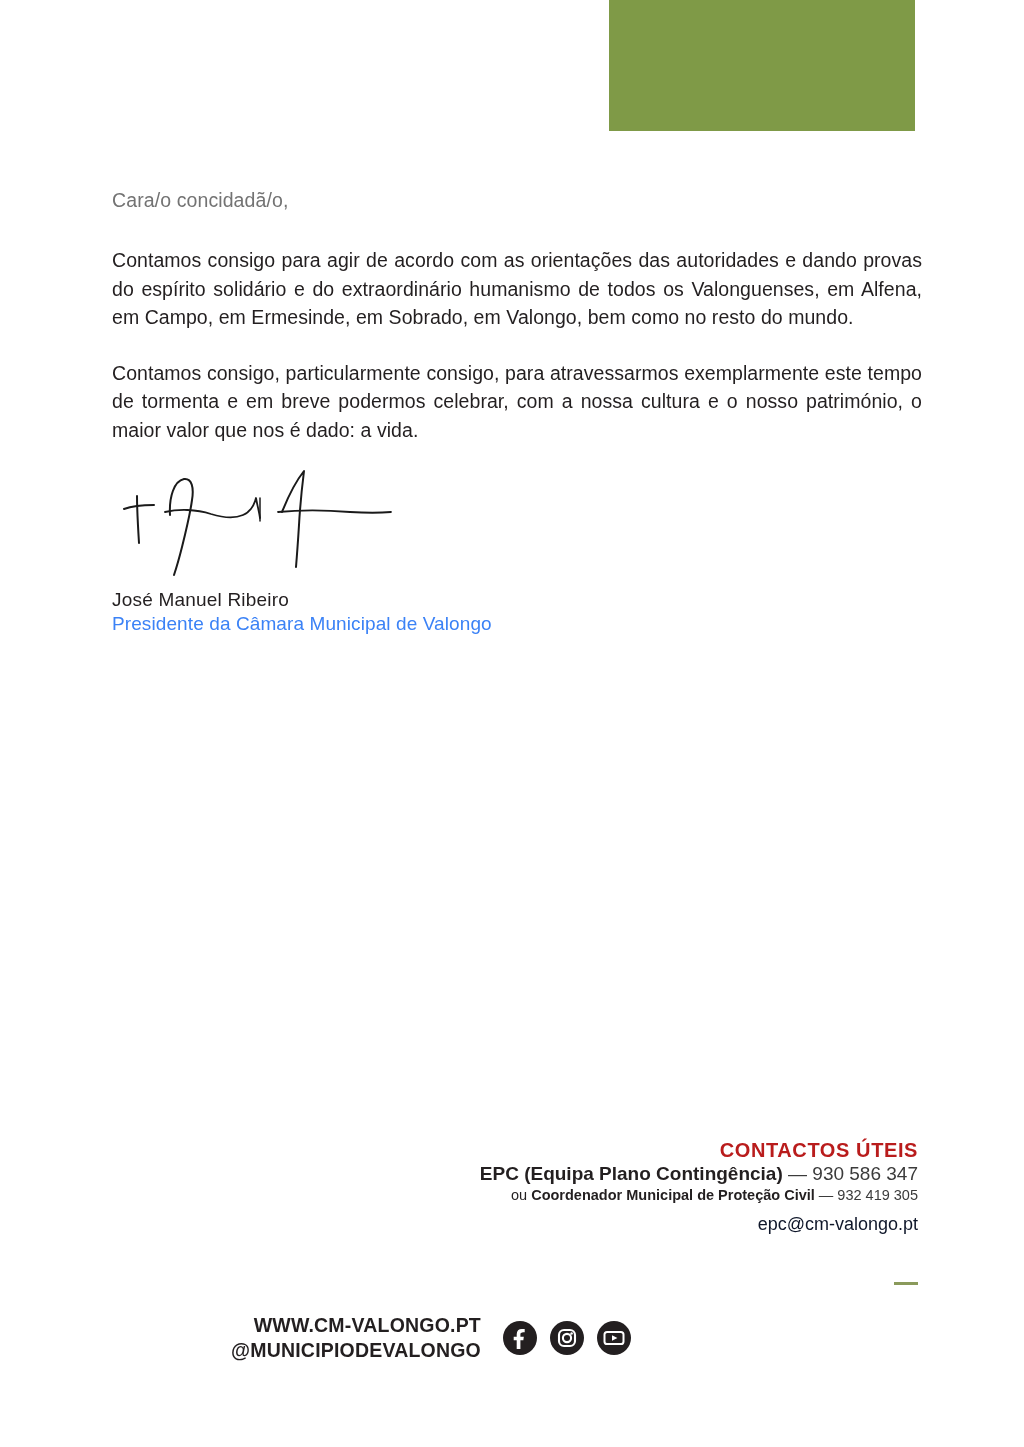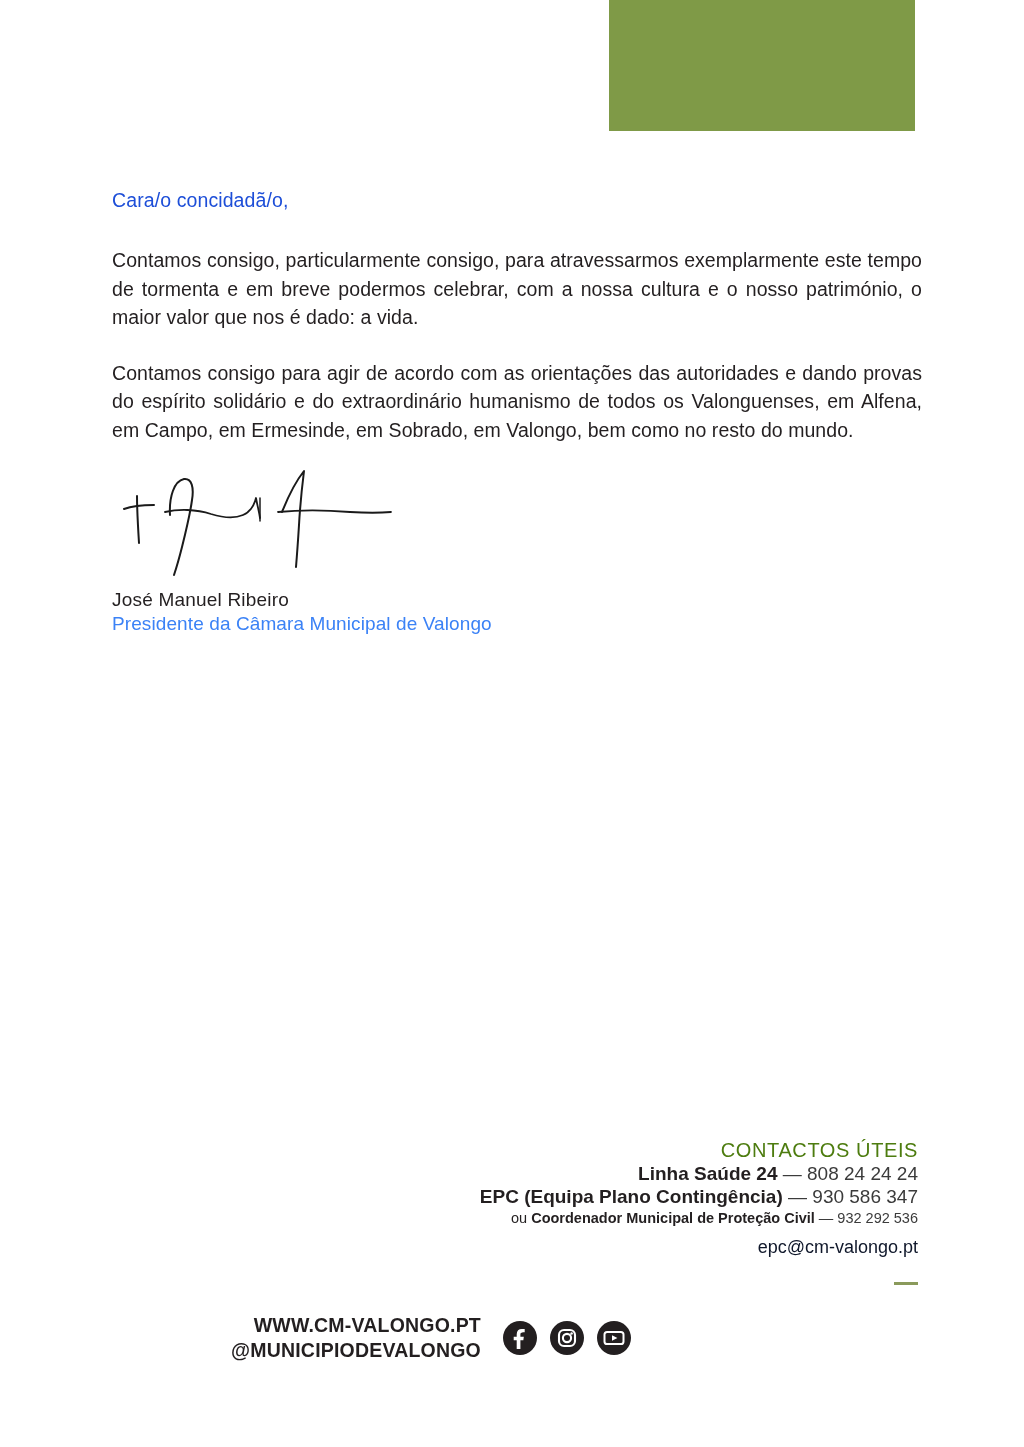--- a/index.html
+++ b/index.html
@@ -31,21 +31,21 @@
   .letter {
     position: absolute;
     left: 112px;
     top: 186px;
     width: 810px;
   }
   .salutation {
     font-size: 19.5px;
     line-height: 28px;
     letter-spacing: 0.1px;
-    color: #1d4ed8;
+    color: #737373;
     margin: 0 0 32px 0;
   }
   .para {
     font-size: 19.5px;
     line-height: 28.5px;
     letter-spacing: 0.05px;
     color: #231f20;
     margin: 0 0 27px 0;
     text-align: justify;
     text-justify: inter-word;
@@ -84,23 +84,23 @@
   
   .contacts {
     position: absolute;
     right: 106px;
     top: 1138px;
     width: 560px;
     text-align: right;
   }
   .contacts-title {
     font-size: 20px;
-    font-weight: normal;
+    font-weight: bold;
     letter-spacing: 0.6px;
-    color: #4d7c0f;
+    color: #b91c1c;
     line-height: 24px;
   }
   .contact-line {
     font-size: 19px;
     line-height: 23px;
     color: #231f20;
     white-space: nowrap;
   }
   .contact-line .lbl { font-weight: bold; }
   .contact-line .num { font-weight: normal; color: #3b3b3b; }
@@ -170,22 +170,22 @@
 </style>
 </head>
 <body>
 
 <div class="page">
 
   <div class="header-block"></div>
 
   <div class="letter">
     <p class="salutation">Cara/o concidadã/o,</p>
+    <p class="para">Contamos consigo para agir de acordo com as orientações das autoridades e dando provas do espírito solidário e do extraordinário humanismo de todos os Valonguenses, em Alfena, em Campo, em Ermesinde, em Sobrado, em Valongo, bem como no resto do mundo.</p>
     <p class="para">Contamos consigo, particularmente consigo, para atravessarmos exemplarmente este tempo de tormenta e em breve podermos celebrar, com a nossa cultura e o nosso património, o maior valor que nos é dado: a vida.</p>
-    <p class="para">Contamos consigo para agir de acordo com as orientações das autoridades e dando provas do espírito solidário e do extraordinário humanismo de todos os Valonguenses, em Alfena, em Campo, em Ermesinde, em Sobrado, em Valongo, bem como no resto do mundo.</p>
   </div>
 
   <div class="signature-wrap">
     <svg width="300" height="115" viewBox="0 0 300 115" fill="none" xmlns="http://www.w3.org/2000/svg">
       <g stroke="#1a1a1a" stroke-linecap="round" stroke-linejoin="round" fill="none">
         <path d="M12 44 C20 41, 32 40, 42 40" stroke-width="2"></path>
         <path d="M25 31 C25 45, 26 62, 27 78" stroke-width="2"></path>
         <path d="M58 50 C57 32, 62 16, 72 14 C80 13, 82 23, 80 35
                  C78 50, 74 66, 70 82 C67 94, 64 104, 62 110" stroke-width="2"></path>
         <path d="M53 47 C66 44, 84 44, 99 49 C112 53, 122 54, 131 50
@@ -197,37 +197,32 @@
       </g>
     </svg>
   </div>
 
   <div class="sig-name">José Manuel Ribeiro</div>
   <div class="sig-role">Presidente da Câmara Municipal de Valongo</div>
 
   <div class="contacts">
     <div class="contacts-title">CONTACTOS ÚTEIS</div>
 
-    <div class="contact-line">
-      <span class="lbl">Linha Saúde 24</span>
-      <span class="num">—</span>
-      <span class="num">808 24 24 24</span>
-    </div>
 
     <div class="contact-line">
       <span class="lbl">EPC (Equipa Plano Contingência)</span>
       <span class="num">—</span>
       <span class="num">930 586 347</span>
     </div>
 
     <div class="contact-line small">
       <span class="pre">ou</span>
       <span class="lbl">Coordenador Municipal de Proteção Civil</span>
       <span class="num">—</span>
-      <span class="num">932 292 536</span>
+      <span class="num">932 419 305</span>
     </div>
 
     <div class="contact-email">epc@cm-valongo.pt</div>
   </div>
 
   <div class="green-dash"></div>
 
   <div class="bottom-bar">
     <div class="bottom-inner">
       <div class="web-lines">

